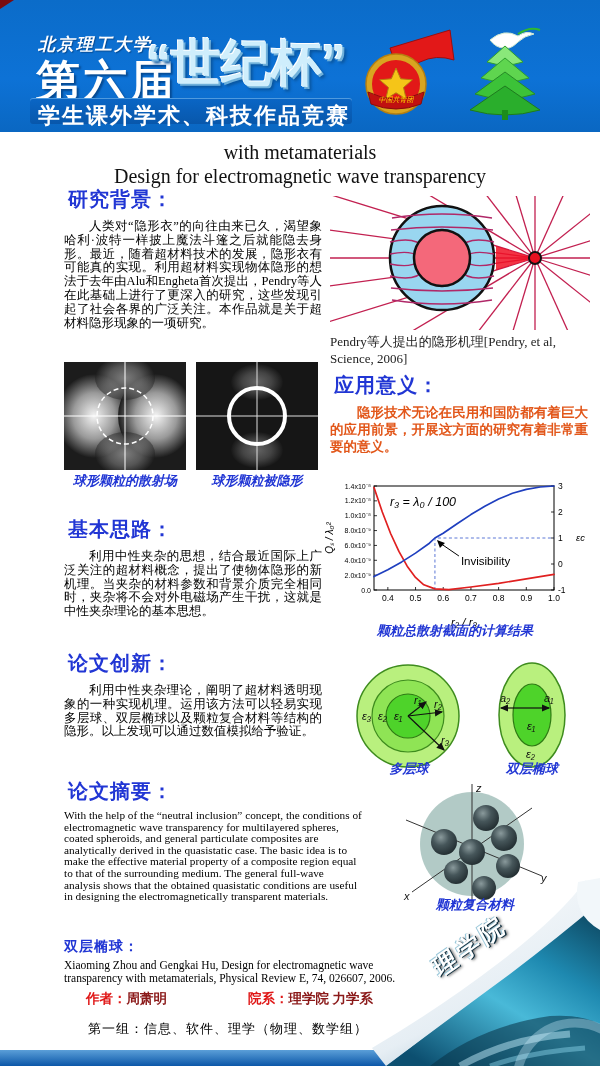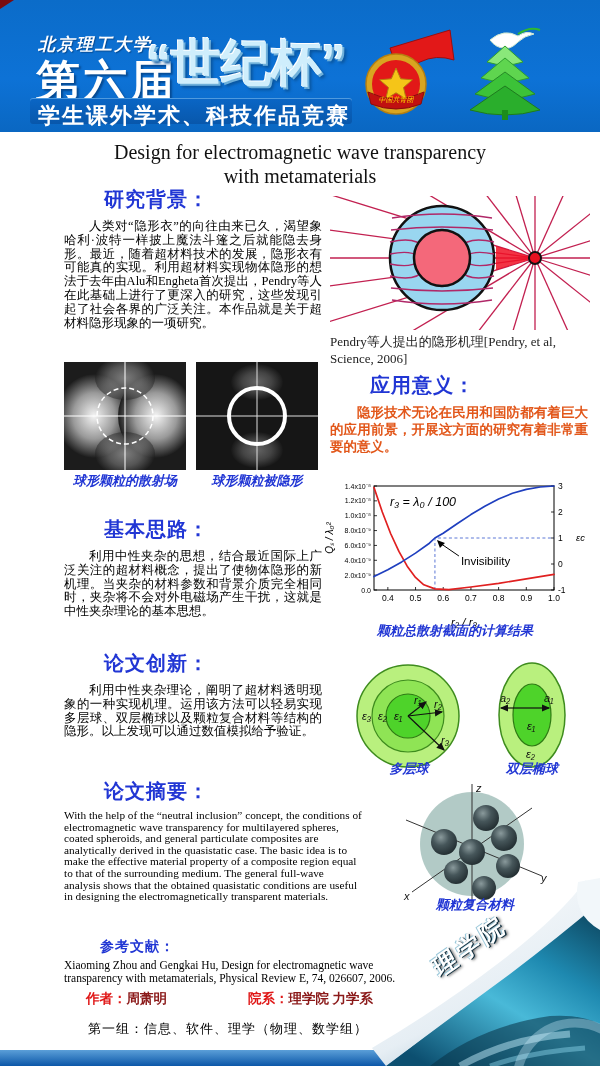--- a/index.html
+++ b/index.html
@@ -20,21 +20,21 @@
   .subbar{position:absolute;top:98px;left:30px;width:322px;height:26px;
           background:linear-gradient(180deg,#0a66c6,#0857ab);border-radius:3px;
           box-shadow:inset 0 1px 0 #4f9ade;}
   .subtitle{position:absolute;top:101px;left:38px;color:#fff;font-size:22px;font-weight:bold;
             letter-spacing:2px;}
   
   .main-title{position:absolute;top:140px;left:0;width:600px;text-align:center;color:#111;
               font-family:"Liberation Serif",serif;font-size:20px;line-height:24px;}
   
   .sec-h{position:absolute;color:#2136d4;font-weight:bold;font-size:20px;letter-spacing:1px;
-         font-family:"Liberation Serif",serif;margin-left:36px;}
+         font-family:"Liberation Serif",serif;}
   .zh-body{position:absolute;color:#000;font-size:12.5px;line-height:13.8px;text-align:justify;
            text-indent:2em;font-family:"Liberation Serif",serif;}
   .orange-body{position:absolute;color:#e2571a;font-size:13.5px;line-height:17px;font-weight:bold;
            text-align:justify;text-indent:2em;font-family:"Liberation Serif",serif;}
   .fig-cap-blue{position:absolute;color:#2136d4;font-weight:bold;font-style:italic;font-size:13px;
            text-align:center;font-family:"Liberation Serif",serif;}
   .fig-src{position:absolute;color:#222;font-size:13px;text-align:center;
            font-family:Liberation Serif, serif;}
   .abstract-body{position:absolute;color:#000;font-size:11.3px;line-height:11.6px;
            font-family:"Liberation Serif",serif;}
@@ -84,22 +84,22 @@
       <path d="M58,8 Q70,0 80,4" stroke="#2eb830" stroke-width="2" fill="none"></path>
       <path d="M45,20 L27,36 Q45,42 63,36 Z" fill="#8ae87a" stroke="#2f9e2f" stroke-width="1"></path>
       <path d="M45,32 L21,52 Q45,60 69,52 Z" fill="#5fd54f" stroke="#2f9e2f" stroke-width="1"></path>
       <path d="M45,46 L15,68 Q45,78 75,68 Z" fill="#3cc238" stroke="#278a27" stroke-width="1"></path>
       <path d="M45,60 L10,84 Q45,94 80,84 Z" fill="#2aae2c" stroke="#1f7a1f" stroke-width="1"></path>
       <rect x="42" y="84" width="6" height="10" fill="#1c8c1c"></rect>
     </svg>
   </div>
 
   <div class="main-title">
+    <div>with metamaterials</div>
     <div>Design for electromagnetic wave transparency</div>
-    <div>with metamaterials</div>
   </div>
 
   <div class="sec-h" style="left:68px;top:186px">研究背景：</div>
   <div class="zh-body" style="left:64px;top:220px;width:258px">人类对“隐形衣”的向往由来已久，渴望象哈利·波特一样披上魔法斗篷之后就能隐去身形。最近，随着超材料技术的发展，隐形衣有可能真的实现。利用超材料实现物体隐形的想法于去年由Alu和Engheta首次提出，Pendry等人在此基础上进行了更深入的研究，这些发现引起了社会各界的广泛关注。本作品就是关于超材料隐形现象的一项研究。</div>
 
   <svg class="abs" style="left:330px;top:196px" width="260" height="134" viewBox="0 0 260 134">
     <g stroke="#c22050" stroke-width="1.3">
       <line x1="205" y1="62" x2="-95" y2="62"></line>
       <line x1="205" y1="62" x2="-90" y2="22"></line>
       <line x1="205" y1="62" x2="-90" y2="102"></line>
@@ -291,21 +291,21 @@
       <circle cx="110" cy="84" r="12" fill="url(#sphG)"></circle>
       <circle cx="58" cy="90" r="12" fill="url(#sphG)"></circle>
       <circle cx="86" cy="106" r="12" fill="url(#sphG)"></circle>
     </g>
     <text x="78" y="10" font-size="11" font-style="italic" fill="#111">z</text>
     <text x="143" y="100" font-size="11" font-style="italic" fill="#111">y</text>
     <text x="6" y="118" font-size="11" font-style="italic" fill="#111">x</text>
   </svg>
   <div class="fig-cap-blue" style="left:408px;top:896px;width:134px">颗粒复合材料</div>
 
-  <div class="sec-h" style="left:64px;top:938px;font-size:14px">参考文献：</div>
+  <div class="sec-h" style="left:64px;top:938px;font-size:14px">双层椭球：</div>
   <div class="ref-body" style="left:64px;top:959px;width:352px">Xiaoming Zhou and Gengkai Hu, Design for electromagnetic wave transparency with metamaterials, Physical Review E, 74, 026607, 2006.</div>
   <div class="author-line" style="left:86px;top:990px">
     <span class="red-label">作者：</span><span class="dark-red">周萧明</span>
   </div>
   <div class="author-line" style="left:248px;top:990px">
     <span class="red-label">院系：</span><span class="dark-red">理学院  力学系</span>
   </div>
 
   <div class="footer-group" style="left:88px;top:1020px">第一组：信息、软件、理学（物理、数学组）</div>
   <div class="bottom-bar"></div>

